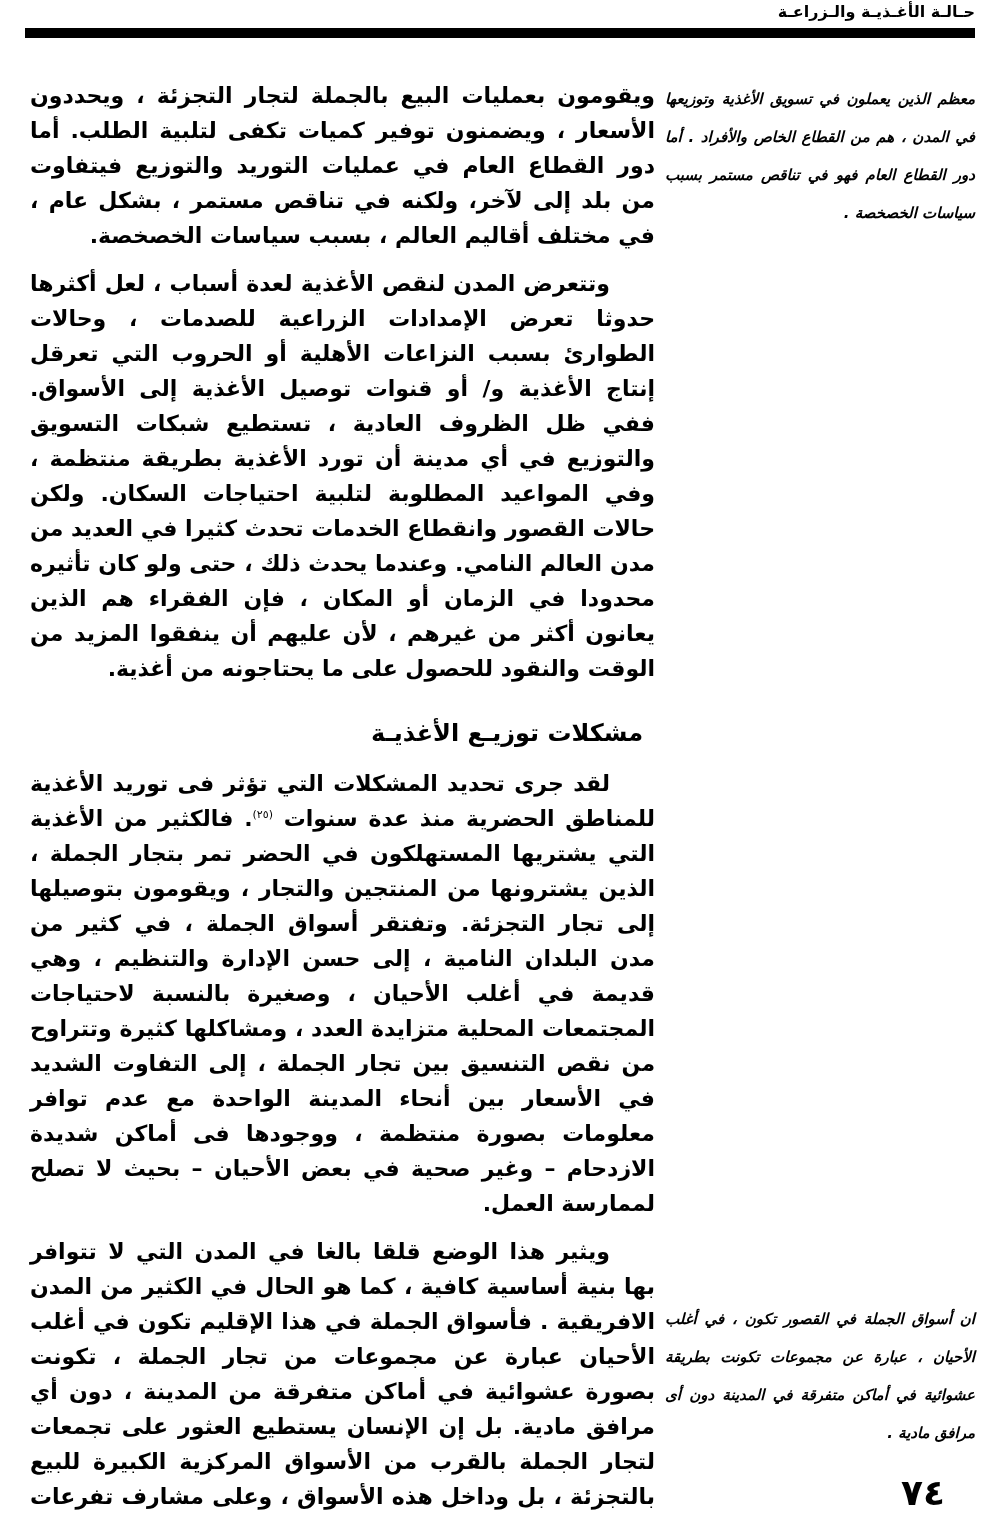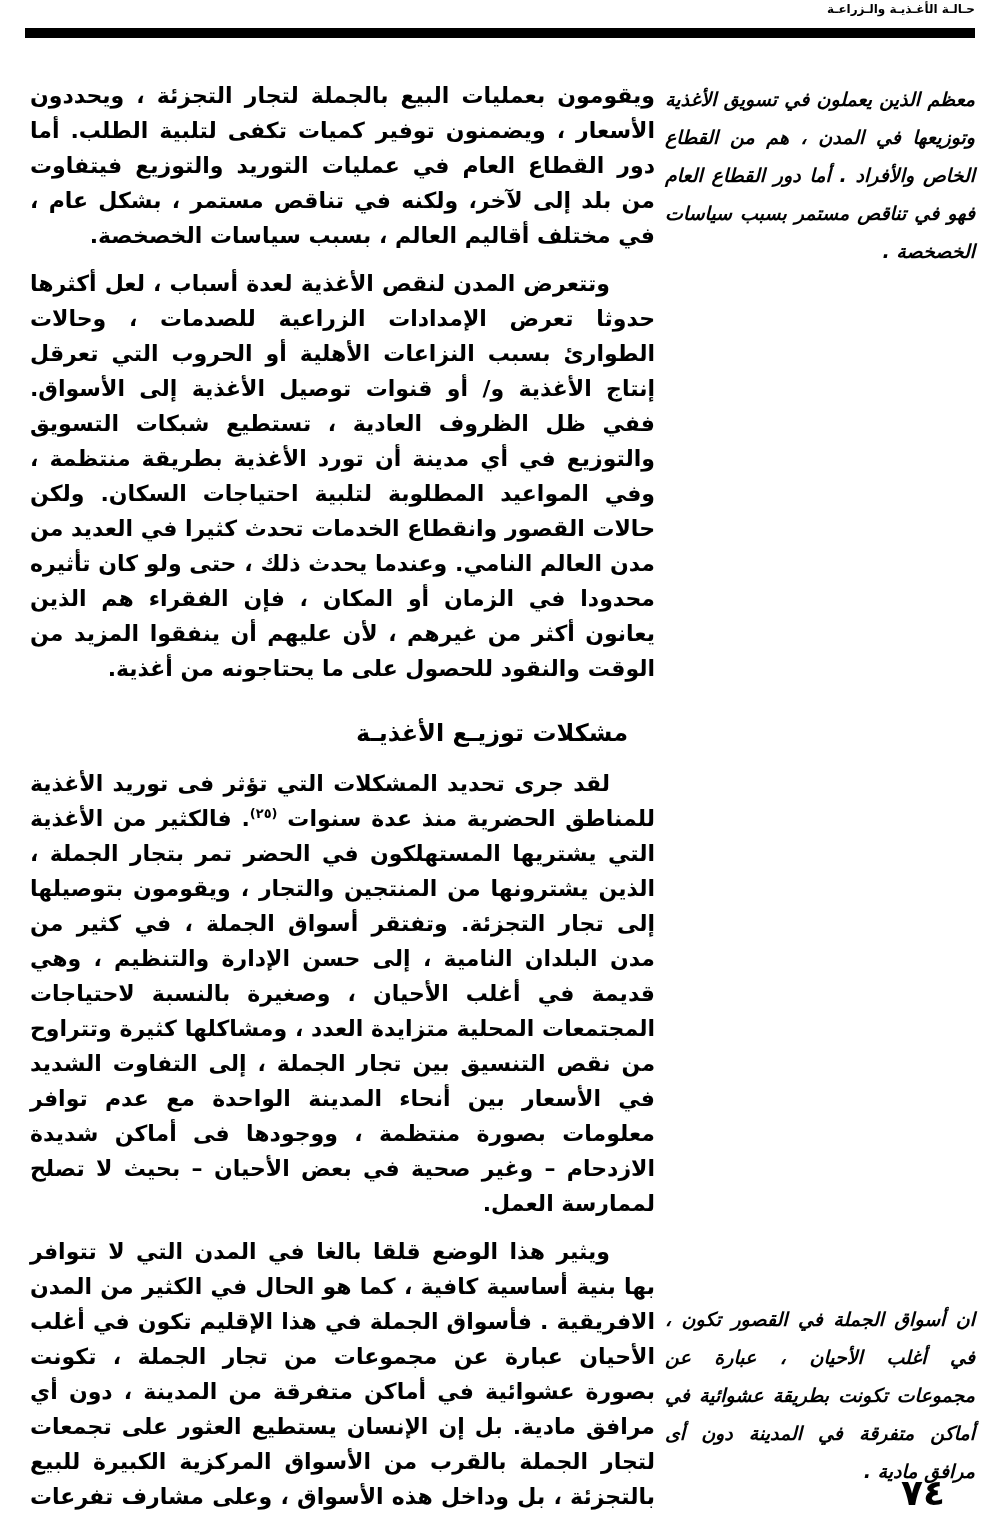--- a/index.html
+++ b/index.html
@@ -14,21 +14,21 @@
     overflow: hidden;
     direction: rtl;
     font-family: "DejaVu Sans", sans-serif;
     color: #000000;
     -webkit-font-smoothing: none;
   }
   .header-title {
     position: absolute;
     top: 2px;
     right: 25px;
-    font-size: 12px;
+    font-size: 16px;
     font-weight: bold;
     letter-spacing: 0.5px;
   }
   .top-rule {
     position: absolute;
     top: 28px;
     left: 25px;
     width: 950px;
     height: 10px;
     background: #000000;
@@ -44,39 +44,39 @@
     font-size: 22px;
     font-weight: bold;
     line-height: 35px;
     text-align: justify;
     text-justify: inter-word;
   }
   .para.indent {
     text-indent: 45px;
   }
   .para sup {
-    font-size: 13px;
-    font-weight: bold;
+    font-size: 11px;
+    font-weight: normal;
     line-height: 0;
     vertical-align: super;
   }
   .section-heading {
     width: max-content;
     max-width: 600px;
-    margin: 28px 27px 14px auto;
+    margin: 28px 12px 14px auto;
     font-size: 24px;
     font-weight: bold;
     line-height: 38px;
     text-align: center;
   }
   .margin-note {
     position: absolute;
     left: 665px;
     width: 310px;
-    font-size: 19px;
+    font-size: 15px;
     font-weight: bold;
     font-style: italic;
     line-height: 38px;
     text-align: justify;
     text-justify: inter-word;
   }
   .note-1 { top: 80px; }
   .note-2 { top: 1300px; }
   .page-number {
     position: absolute;

